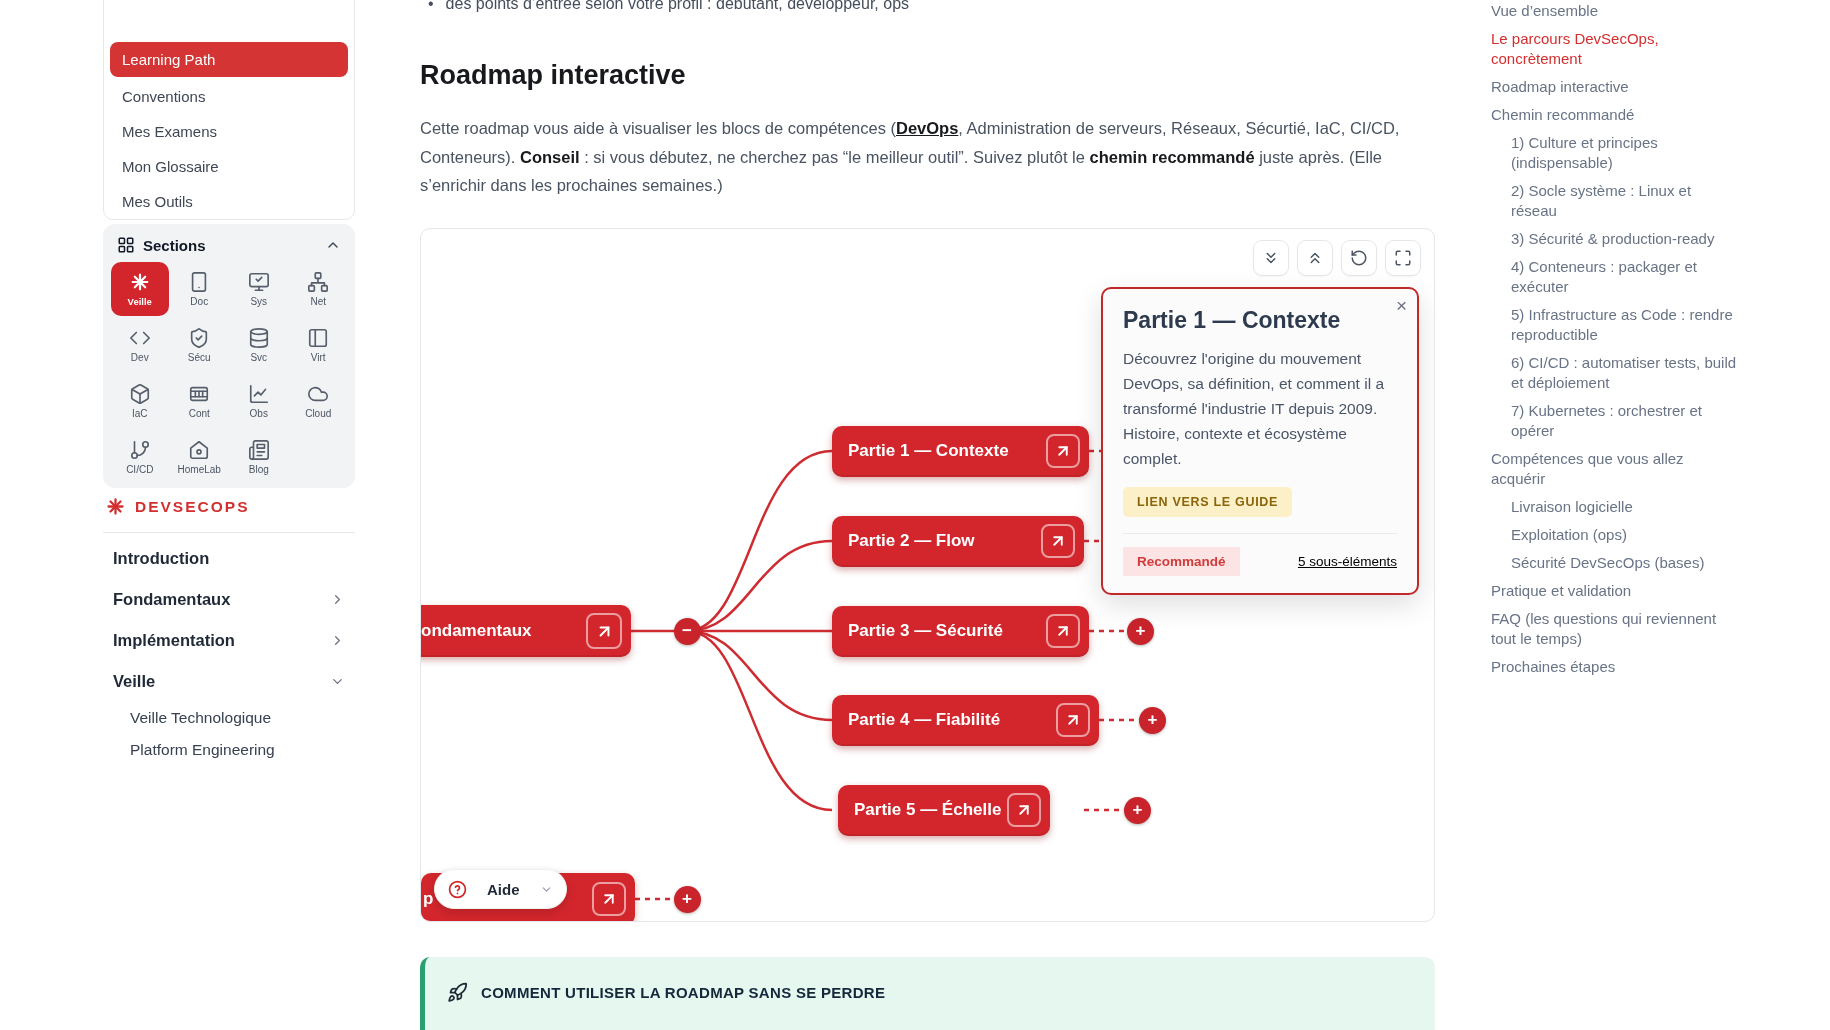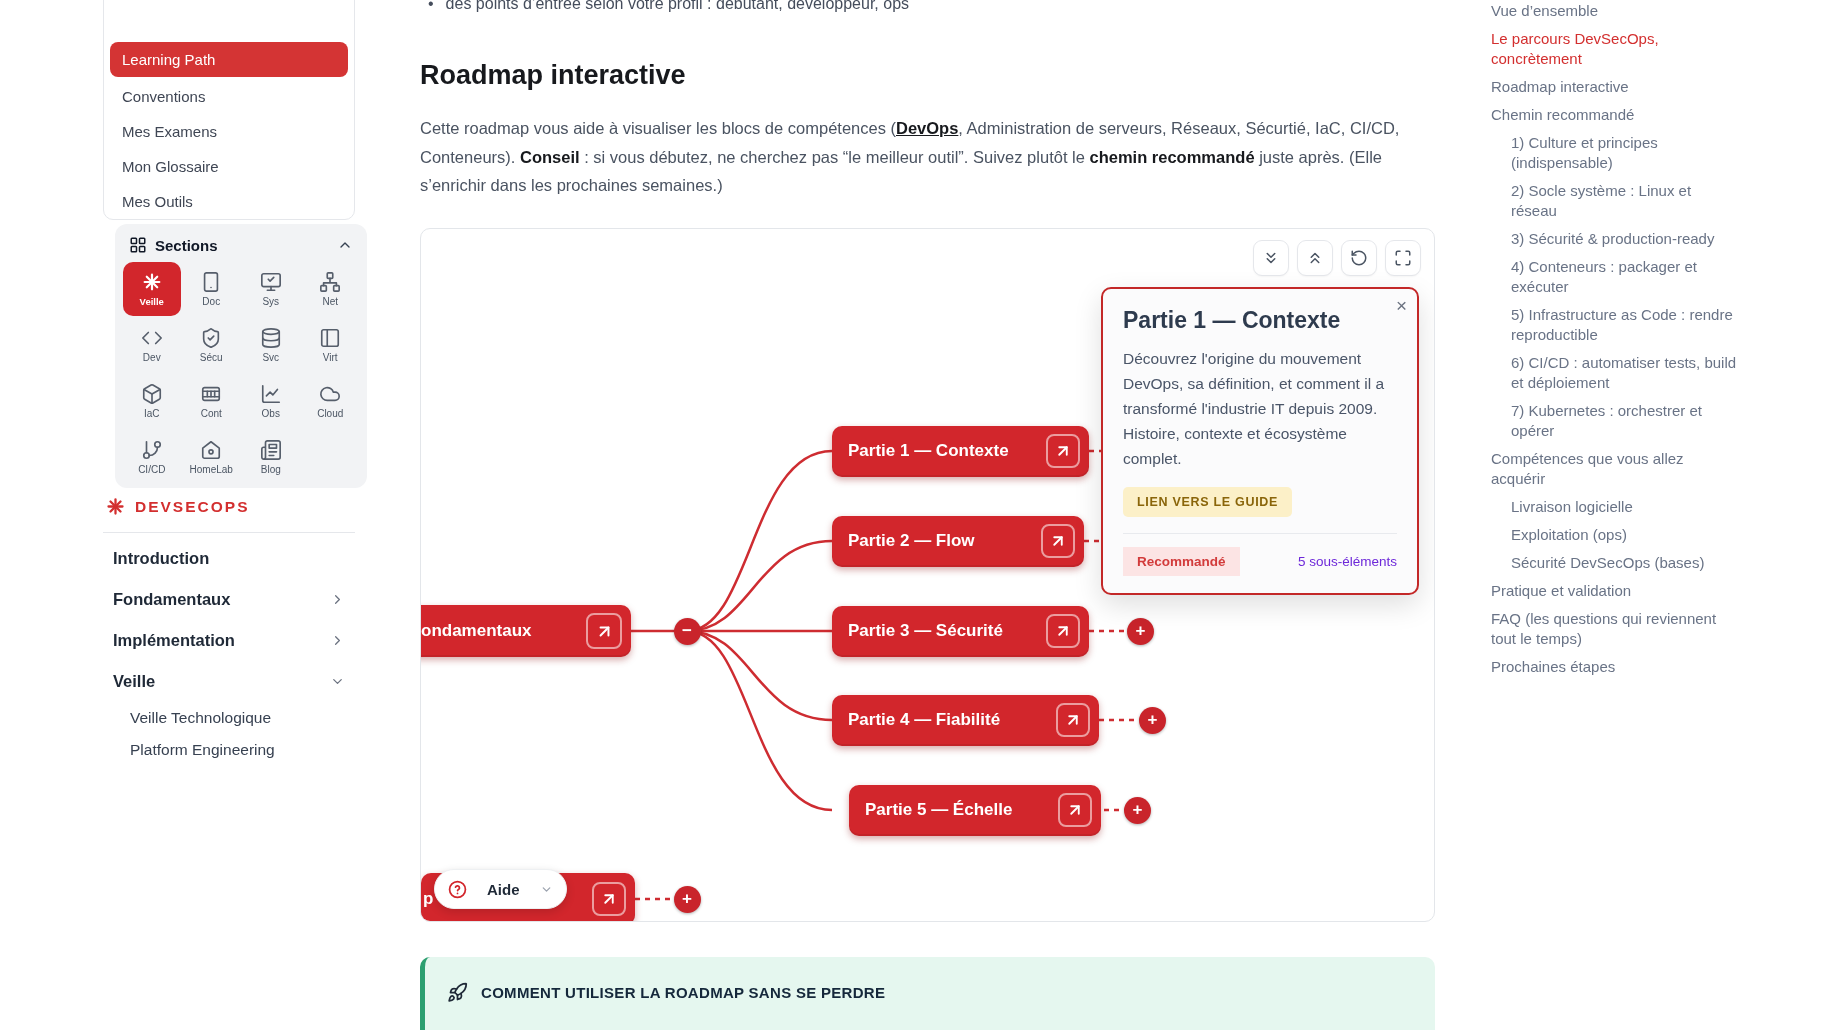--- a/index.html
+++ b/index.html
@@ -6,21 +6,21 @@
   html,body { width:1830px; height:1030px; overflow:hidden; background:#fff;
     font-family:"Liberation Sans","DejaVu Sans",sans-serif; color:#1f2937; }
   svg { display:block; }
 
   
   .sidebar { position:absolute; left:103px; top:0; width:252px; }
   .panel1 { position:absolute; left:0; top:-26px; width:252px; height:246px;
     border:1px solid #e5e7eb; border-radius:10px; padding:34px 6px 8px 6px; background:#fff; }
   .menu-item { font-size:15px; color:#3f4654; padding:9px 12px; border-radius:8px; cursor:pointer; }
   .menu-item.active { background:#d43434; color:#fff; margin-bottom:2px;margin-top:33px; }
-  .panel2 { position:absolute; left:12px; top:224px; width:252px; height:264px;
+  .panel2 { position:absolute; left:0; top:224px; width:252px; height:264px;
     background:#f2f3f5; border-radius:12px; padding:10px 8px 8px 8px; }
   .sections-header { display:flex; align-items:center; gap:8px; padding:2px 6px 8px 6px; }
   .sections-header .title { font-size:15px; font-weight:700; color:#111827; flex:1; }
   .tiles-grid { display:grid; grid-template-columns:repeat(4,1fr); gap:2px; }
   .tile { height:54px; display:flex; flex-direction:column; align-items:center; justify-content:center;
     gap:3px; border-radius:10px; cursor:pointer; }
   .tile-label { font-size:10px; color:#4b5563; }
   .tile svg { stroke:#565e6b; }
   .tile.active { background:#d2262c; }
   .tile.active svg { stroke:#fff; }
@@ -78,21 +78,21 @@
   .popup-title { font-size:23px; font-weight:700; color:#2e3b4e; }
   .popup-close { position:absolute; right:10px; top:6px; background:none; border:none; font-size:19px;
     color:#6b7280; cursor:pointer; font-family:inherit; }
   .popup-body { margin-top:12px; font-size:15.5px; line-height:25px; color:#4a5568; }
   .popup-link-badge { display:inline-block; margin-top:16px; background:#fcf0c8; color:#8a650a;
     font-size:12.5px; font-weight:700; letter-spacing:.7px; padding:8px 14px; border-radius:5px; cursor:pointer; }
   .popup hr { border:none; border-top:1px solid #e8eaee; margin:16px 0 0 0; }
   .popup-footer { display:flex; align-items:center; justify-content:space-between; margin-top:13px; }
   .popup-tag { background:#fce4e4; color:#d23b3b; font-size:13.5px; font-weight:700;
     padding:7px 14px; border-radius:0; }
-  .popup-meta { font-size:13.5px; color:#6d28d9; }
+  .popup-meta { font-size:13.5px; color:#000000;text-decoration:underline; }
 
   
   .banner { position:absolute; left:0; top:957px; width:1015px; height:120px; background:#e5f7ef;
     border-left:5px solid #2c9f70; border-radius:10px; padding:25px 0 0 22px; }
   .banner-row { display:flex; align-items:center; gap:13px; }
   .banner-title { font-size:15px; font-weight:700; color:#15283b; letter-spacing:.3px; }
   .banner svg { stroke:#1f2937; }
 
   
   .toc { position:absolute; left:1491px; top:1px; width:248px; }
@@ -384,21 +384,21 @@
     </div>
     <div class="rnode" style="left:411px;top:465.5px;width:267px;">
       <span class="rnode-label">Partie 4 — Fiabilité</span>
       <span class="rnode-arrow">
           <svg width="18" height="18" viewBox="0 0 24 24" fill="none" stroke-width="2.5" stroke-linecap="round" stroke-linejoin="round">
             <path d="M7 7h10v10"></path>
             <path d="M7 17 17 7"></path>
           </svg>
         </span>
     </div>
-    <div class="rnode" style="left:428px;top:555.5px;width:252px;justify-content:center;">
+    <div class="rnode" style="left:417px;top:555.5px;width:212px;justify-content:center;">
       <span class="rnode-label">Partie 5 — Échelle</span>
       <span class="rnode-arrow">
           <svg width="18" height="18" viewBox="0 0 24 24" fill="none" stroke-width="2.5" stroke-linecap="round" stroke-linejoin="round">
             <path d="M7 7h10v10"></path>
             <path d="M7 17 17 7"></path>
           </svg>
         </span>
     </div>
 
     <div class="circle-btn" style="left:706px;top:388.5px;">+</div>

